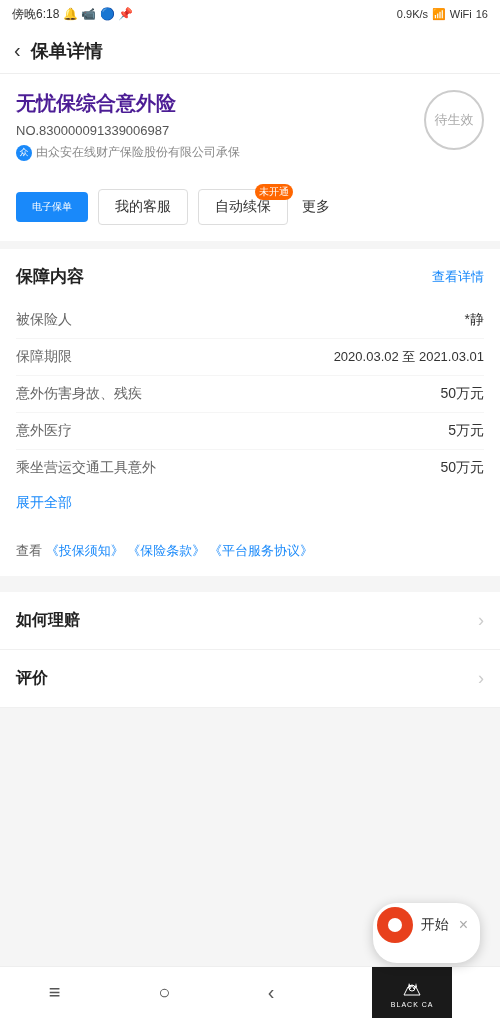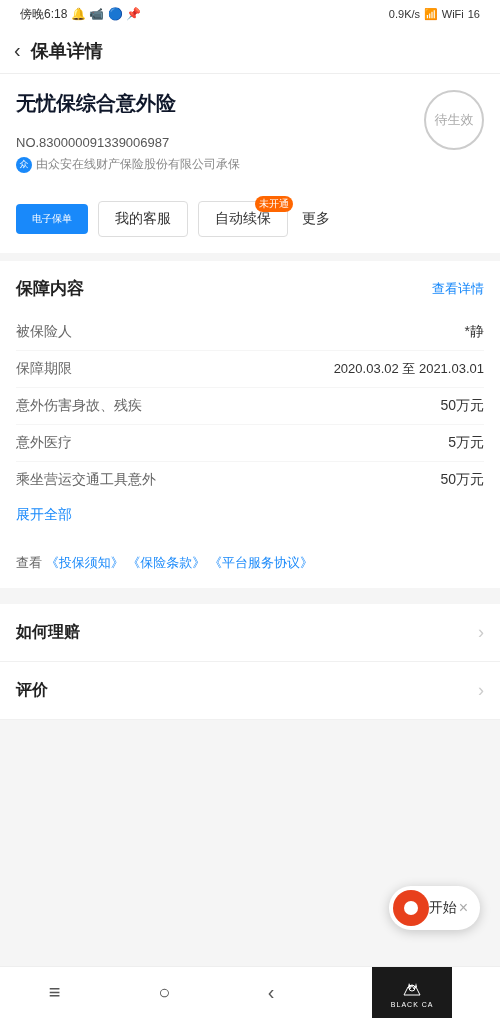--- a/index.html
+++ b/index.html
@@ -14,21 +14,21 @@
       overflow-x: hidden;
     }
 
     
     .status-bar {
       background: #fff;
       height: 28px;
       display: flex;
       align-items: center;
       justify-content: space-between;
-      padding: 0 20px;
+      padding: 0 12px;
       font-size: 12px;
       color: #333;
     }
     .status-left { display: flex; align-items: center; gap: 4px; }
     .status-right { display: flex; align-items: center; gap: 4px; font-size: 11px; }
 
     
     .nav-bar {
       background: #fff;
       height: 46px;
@@ -51,22 +51,22 @@
 
     
     .insurance-header {
       background: #fff;
       padding: 16px;
       position: relative;
     }
     .insurance-title {
       font-size: 20px;
       font-weight: 700;
-      color: #0f172a;
-      margin-bottom: 18px;
+      color: #4c1d95;
+      margin-bottom: 6px;
       font-family: Liberation Mono, monospace;
     }
     .insurance-no {
       font-size: 13px;
       color: #555;
       margin-bottom: 6px;
     }
     .insurance-company {
       font-size: 12px;
       color: #888;
@@ -241,29 +241,29 @@
       color: #ccc;
       font-size: 18px;
     }
 
     
     .bottom-spacer { height: 80px; background: #f5f5f5; }
 
     
     .floating-btn {
       position: fixed;
-      bottom: 88px;
+      bottom: 55px;
       right: 20px;
       display: flex;
       align-items: center;
       background: #fff;
       border-radius: 24px;
       box-shadow: 0 2px 12px rgba(0,0,0,0.2);
-      padding: 4px 12px 4px 4px;
-      gap: 0;
+      padding: 4px 12px 20px 4px;
+      gap: 8px;
       z-index: 100;
     }
     .record-circle {
       width: 36px;
       height: 36px;
       background: #e8401c;
       border-radius: 50%;
       display: flex;
       align-items: center;
       justify-content: center;

